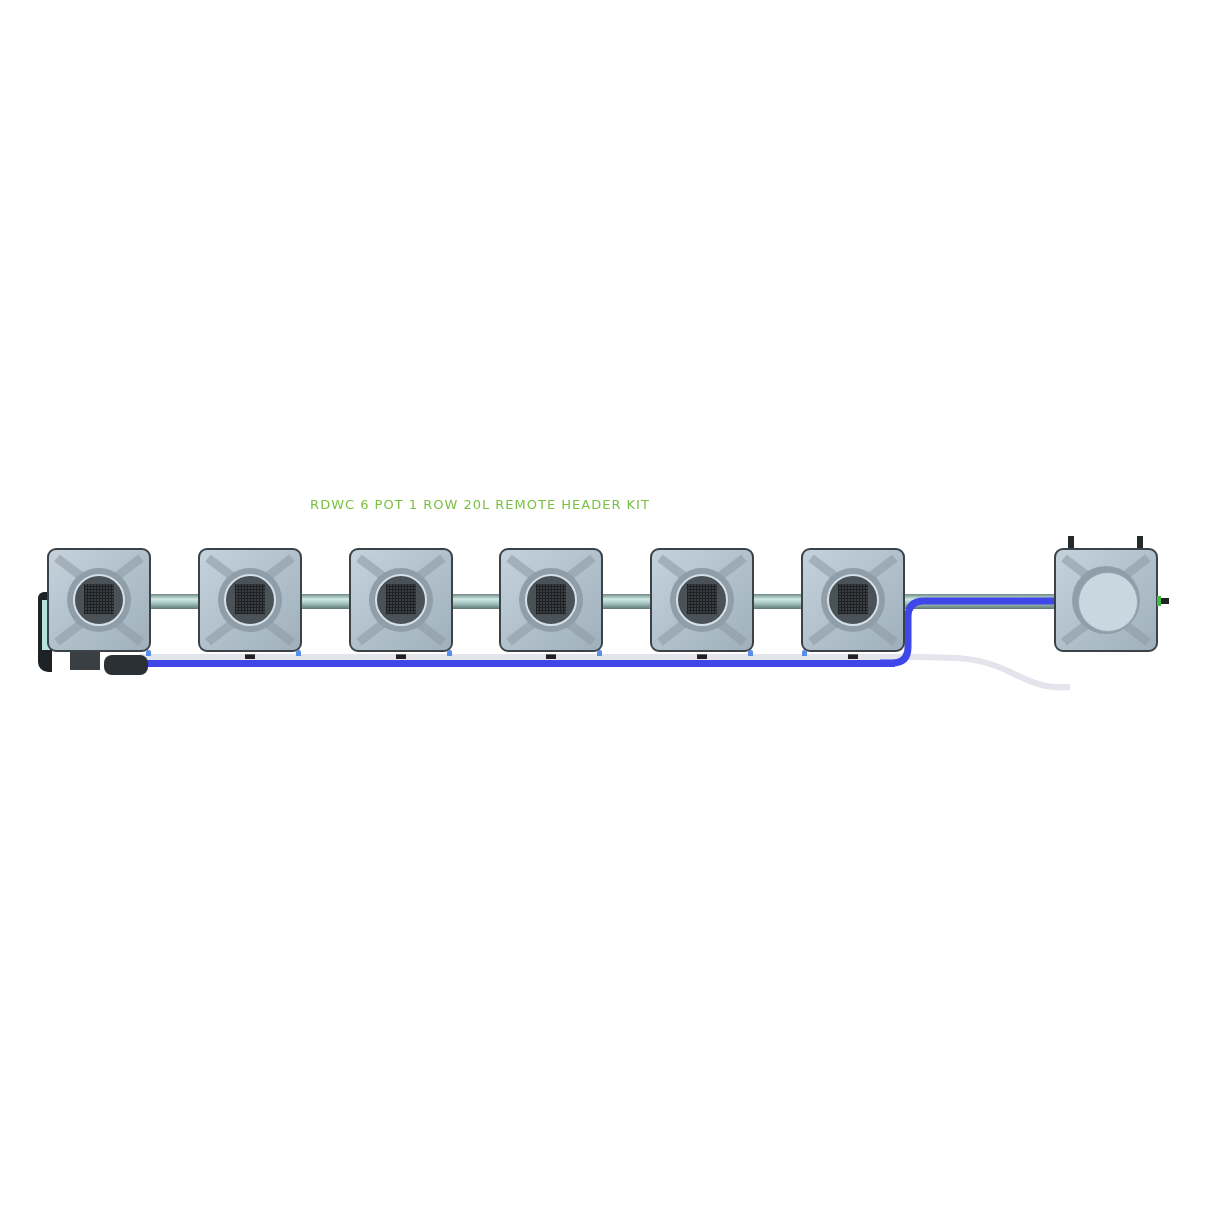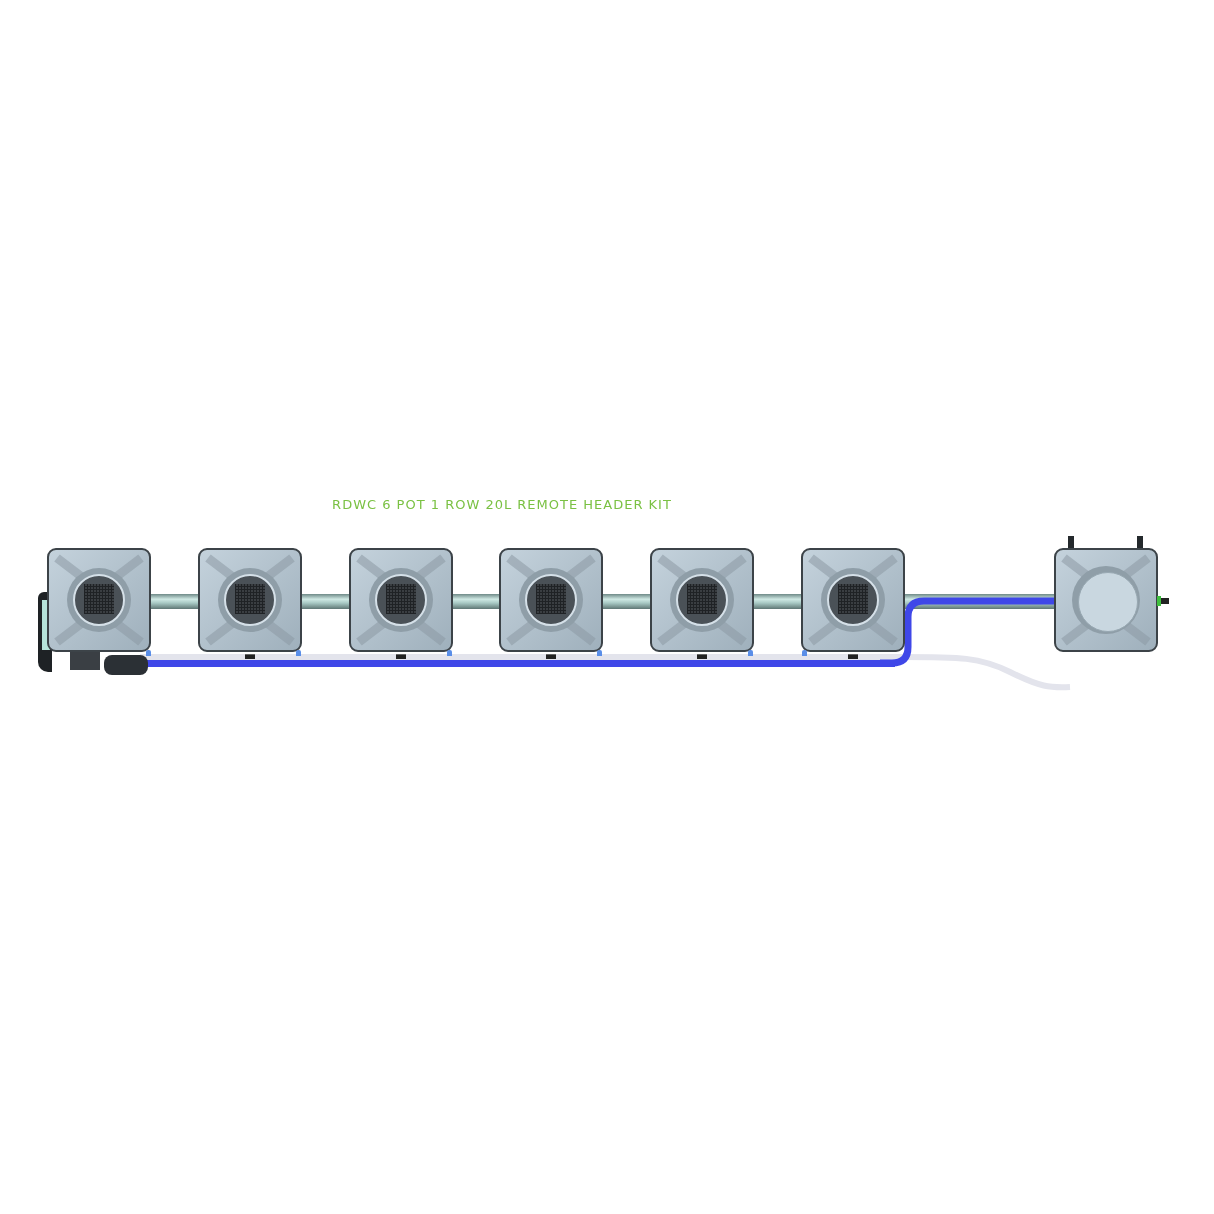--- a/index.html
+++ b/index.html
@@ -1,17 +1,17 @@
 <!DOCTYPE html>
 <html><head>
 <meta charset="utf-8">
 <style>
   html, body { margin:0; padding:0; background:#ffffff; }
   body { width:1214px; height:1214px; position:relative; overflow:hidden; font-family:"DejaVu Sans", sans-serif; }
-  .title { position:absolute; left:0; width:960px; top:497px; text-align:center; font-size:13px; letter-spacing:1px; color:#7ac143; font-family:"DejaVu Sans", sans-serif;padding-left:22px; }
+  .title { position:absolute; left:0; width:960px; top:497px; text-align:center; font-size:13px; letter-spacing:1px; color:#7ac143; font-family:"DejaVu Sans", sans-serif; }
   .pipe { position:absolute; top:594px; height:15px; background:linear-gradient(#6f8a88,#cfe9e4 35%,#a8c9c4 60%,#5f7775); }
   .pot { position:absolute; top:548px; width:104px; height:104px; background:linear-gradient(135deg,#c4d2dc,#9fb0bc); border:2px solid #3c4348; border-radius:9px; box-sizing:border-box; overflow:hidden; }
   .pot .diag { position:absolute; inset:0; }
   .pot .ring { position:absolute; left:18px; top:18px; width:64px; height:64px; border-radius:50%; background:#8f9ea8; }
   .pot .lid { position:absolute; left:24px; top:24px; width:52px; height:52px; border-radius:50%; background:#4a5157; border:2px solid #d5e0e8; box-sizing:border-box; }
   .pot .mesh { position:absolute; left:35px; top:34px; width:30px; height:30px;
      background-color:#3a3e42;
      background-image: repeating-linear-gradient(0deg, #1f2225 0 1px, transparent 1px 3px), repeating-linear-gradient(90deg, #1f2225 0 1px, transparent 1px 3px); }
   .header-lid { position:absolute; left:22px; top:22px; width:58px; height:58px; border-radius:50%; background:#c9d7e0; border:1px solid #98a8b2; }
   .blue-tube { position:absolute; background:#3f47e8; }

